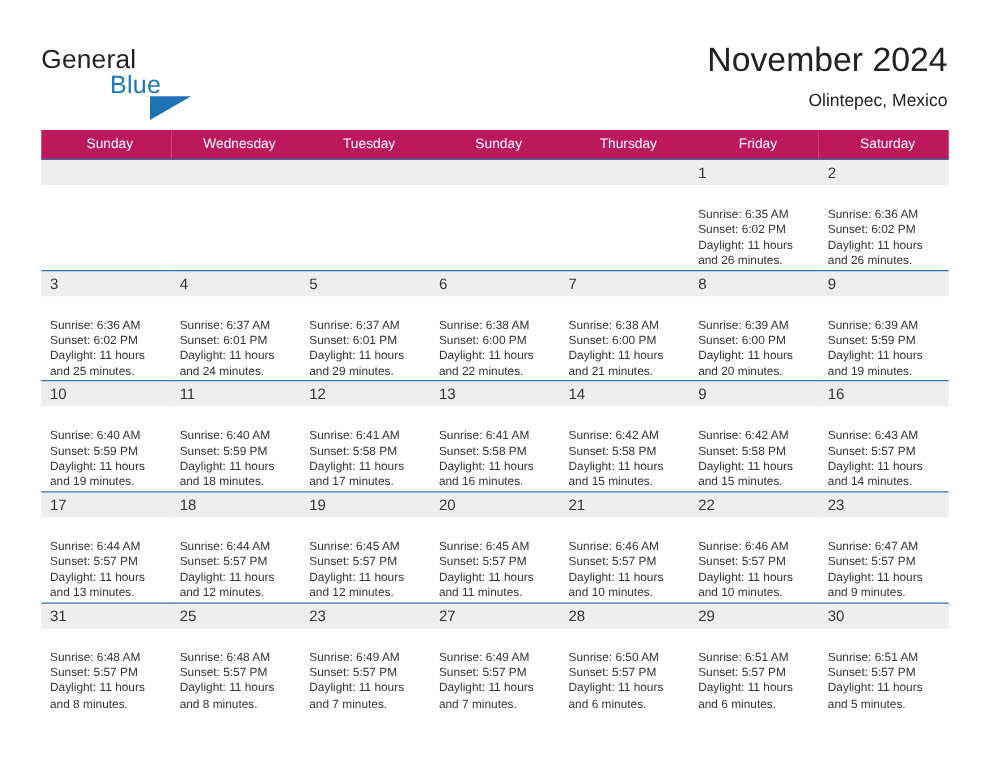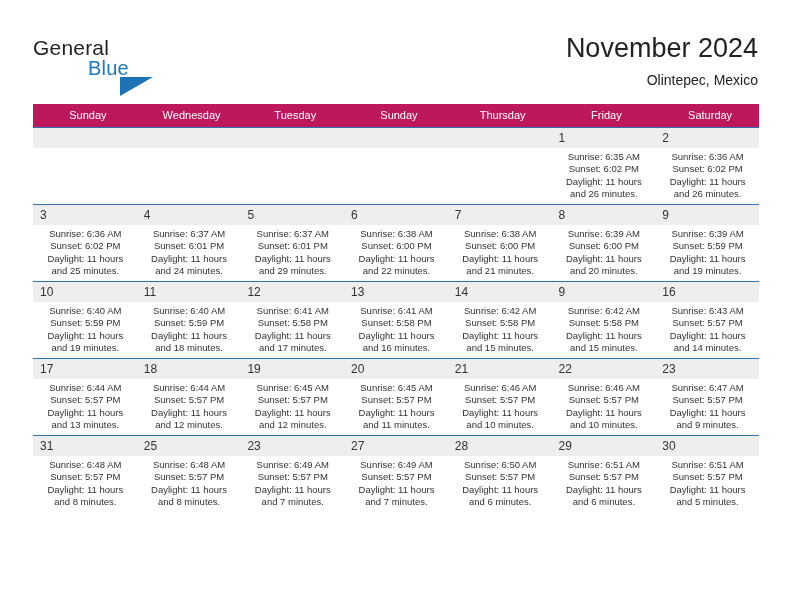--- a/index.html
+++ b/index.html
@@ -119,25 +119,24 @@
     font-size: 12px;
     color: #333333;
     line-height: 14px;
     padding: 3px 0 3px 7px;
     height: 14px;
   }
   .daynum.empty {
     color: transparent;
   }
   .info {
-    padding: 3px 6px 0 7px;
+    padding: 18px 6px 0 7px;
     font-size: 9.5px;
     line-height: 12.4px;
     color: #333333;
-    text-align: center;
   }
   .info div {
     white-space: nowrap;
   }
   .info .dl {
     white-space: normal;
   }
 </style>
 </head>
 <body>

